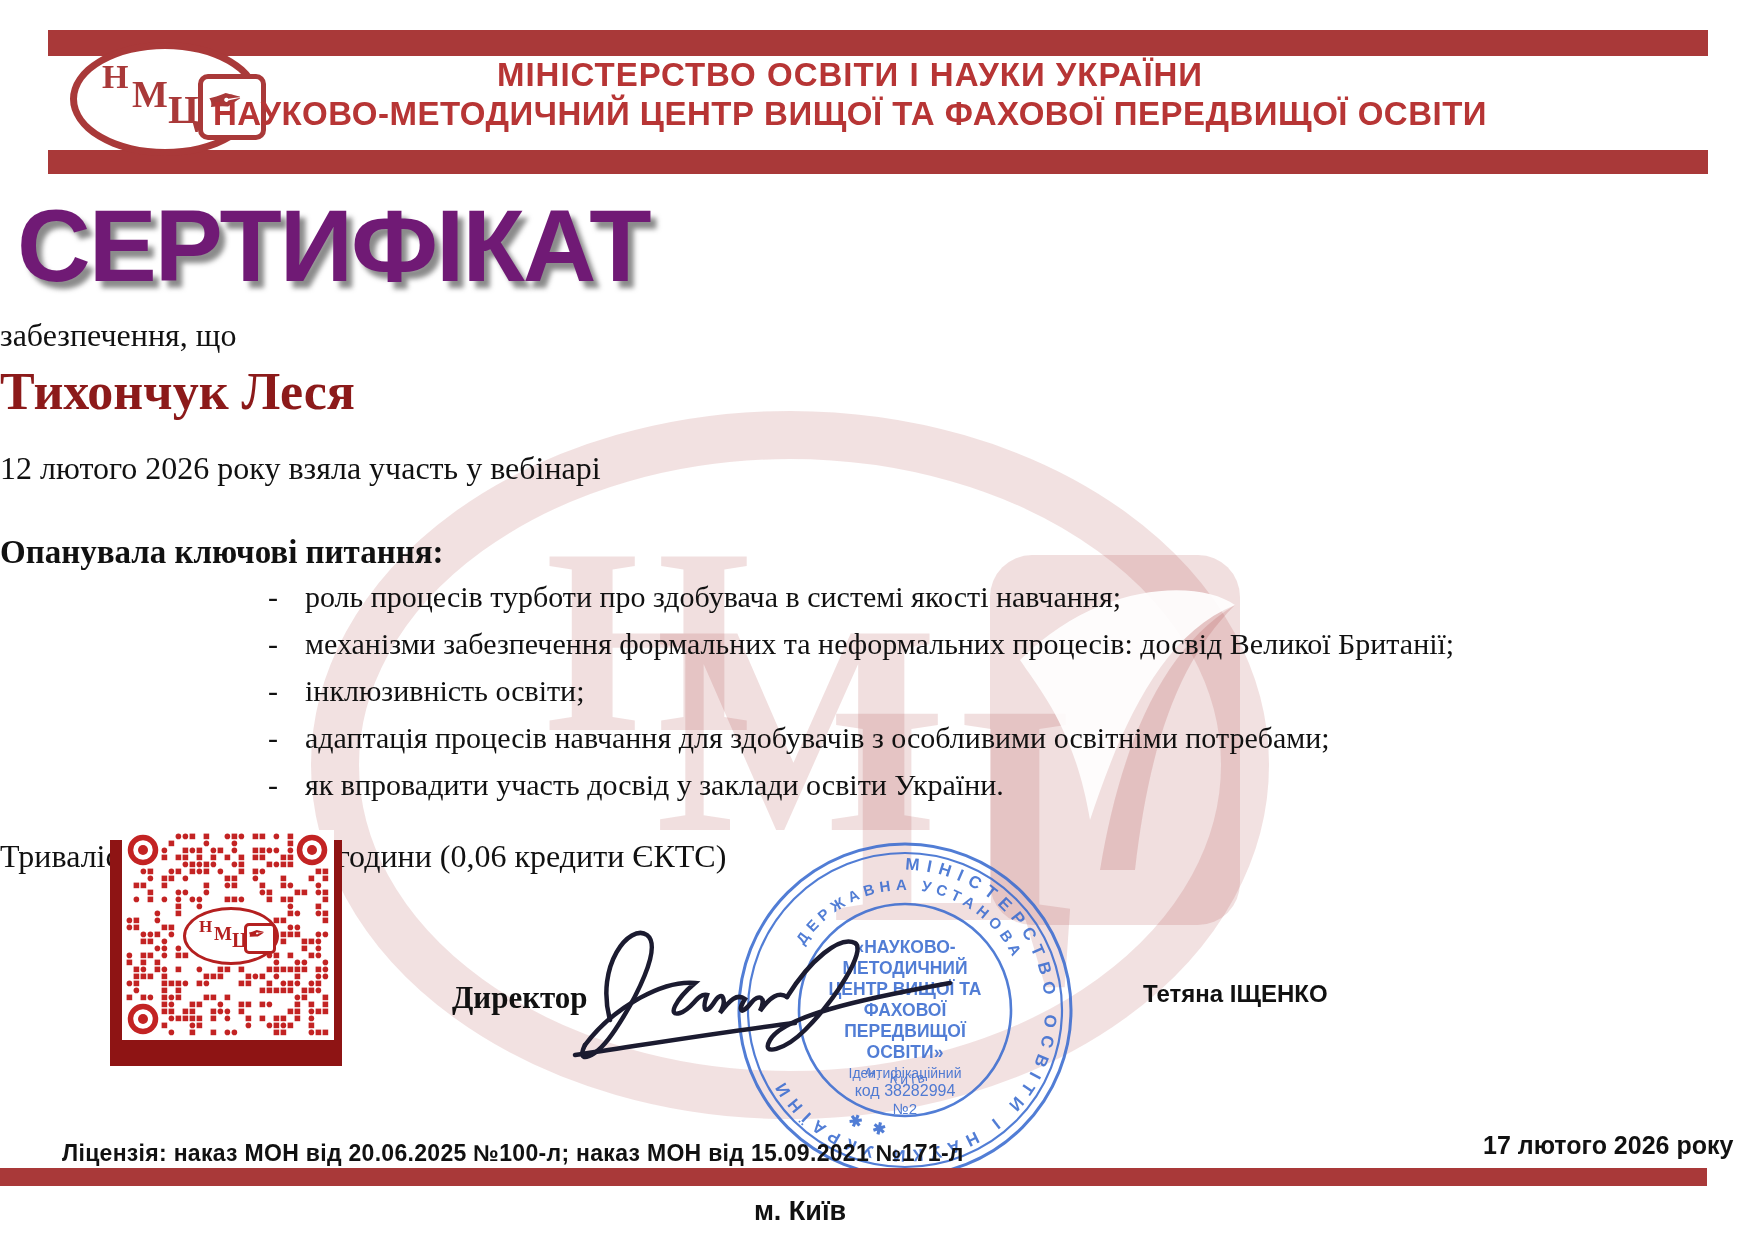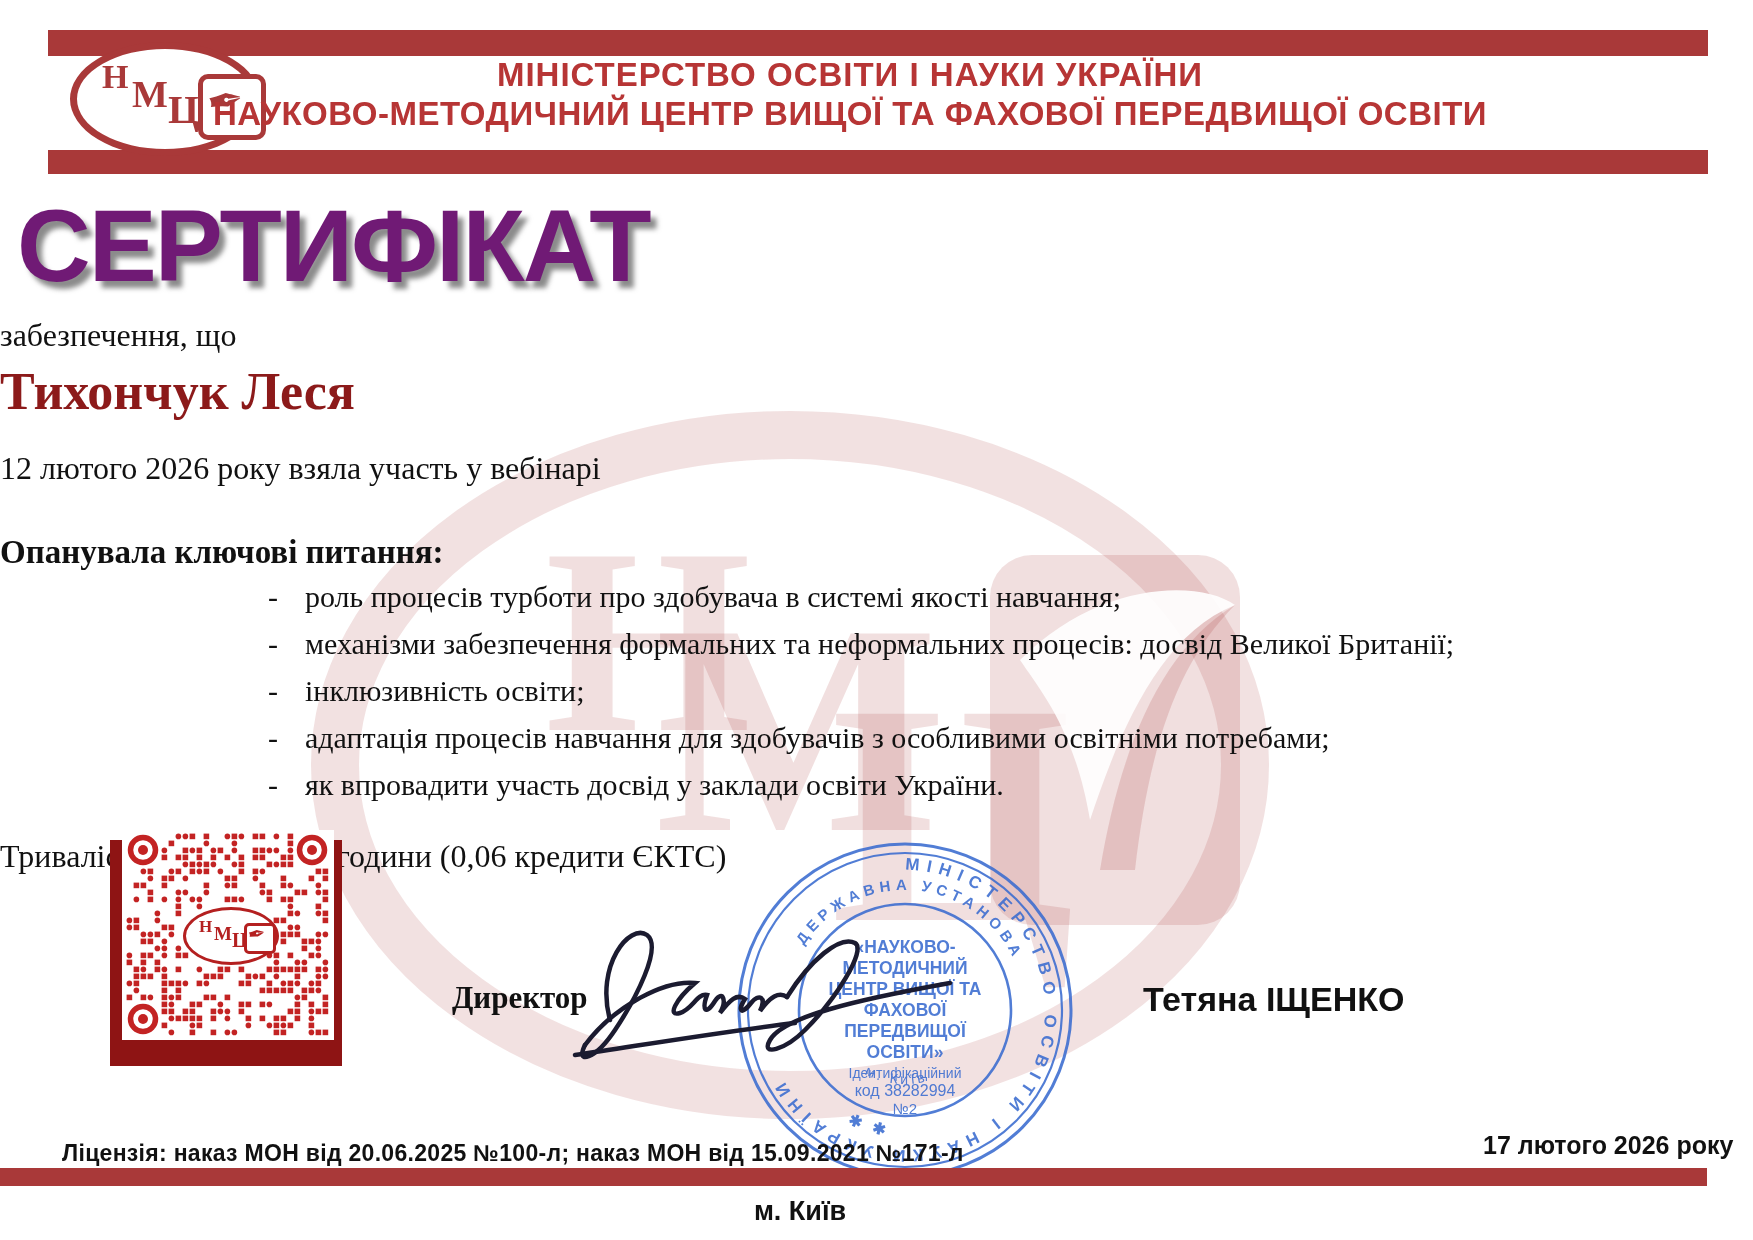--- a/index.html
+++ b/index.html
@@ -58,21 +58,21 @@
   .qr-logo .l2{left:28px;top:13px;font-size:19px;}
   .qr-logo .l3{left:46px;top:19px;font-size:20px;}
   .qr-logo .pen-box{position:absolute;left:58px;top:13px;width:26px;height:25px;border:3px solid #B42020;
                     border-radius:5px;background:#fff;}
   .qr-logo .pen-glyph{position:absolute;left:1px;top:-4px;font-size:21px;color:#B42020;transform:rotate(-10deg);}
 
   
   .director-label{position:absolute;left:452px;top:980px;font-family:Liberation Serif, serif;
                   font-weight:bold;font-size:31px;}
   .director-name{position:absolute;left:1143px;top:980px;font-family:"Liberation Sans", sans-serif;
-                 font-weight:bold;font-size:34px;}
+                 font-weight:bold;font-size:24px;}
   .stamp{position:absolute;left:723px;top:828px;width:364px;height:364px;opacity:0.88;}
   .signature{position:absolute;left:555px;top:905px;width:420px;height:180px;}
 
   
   .license{position:absolute;left:62px;top:1140px;font-family:"Liberation Sans", sans-serif;
            font-weight:bold;font-size:23px;letter-spacing:0.3px;}
   .issue-date{position:absolute;left:1447px;top:1131px;font-family:"Liberation Sans", sans-serif;
               font-weight:bold;font-size:25px;margin-left:36px;}
   .city{position:absolute;left:0;top:1196px;width:1600px;text-align:center;
         font-family:"Liberation Sans", sans-serif;font-weight:bold;font-size:27px;}

